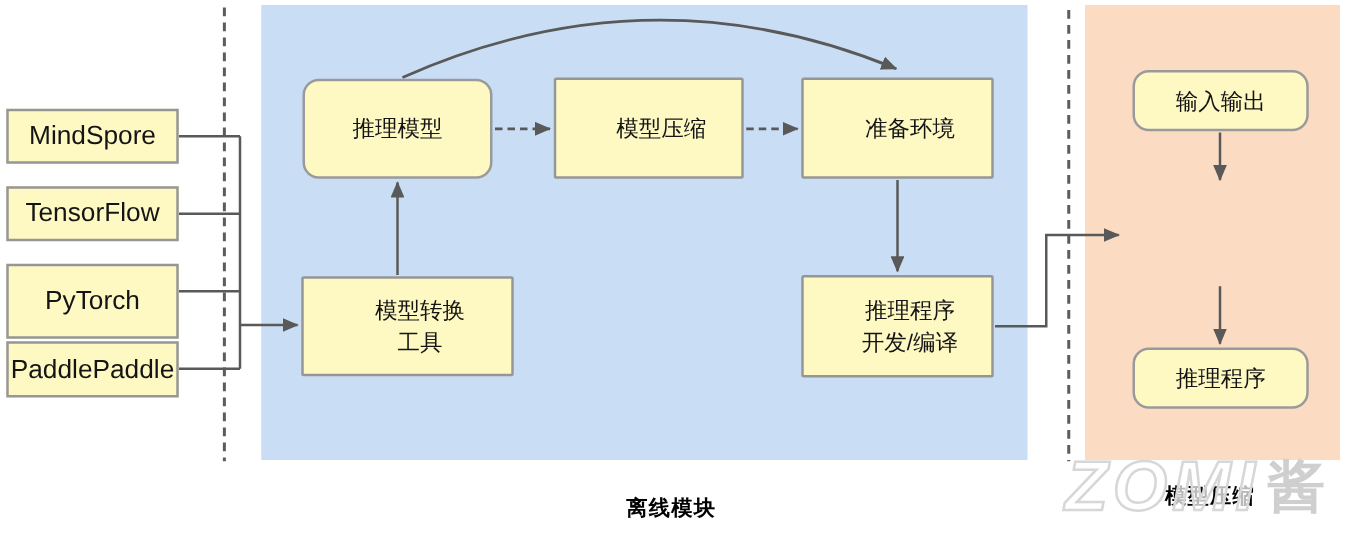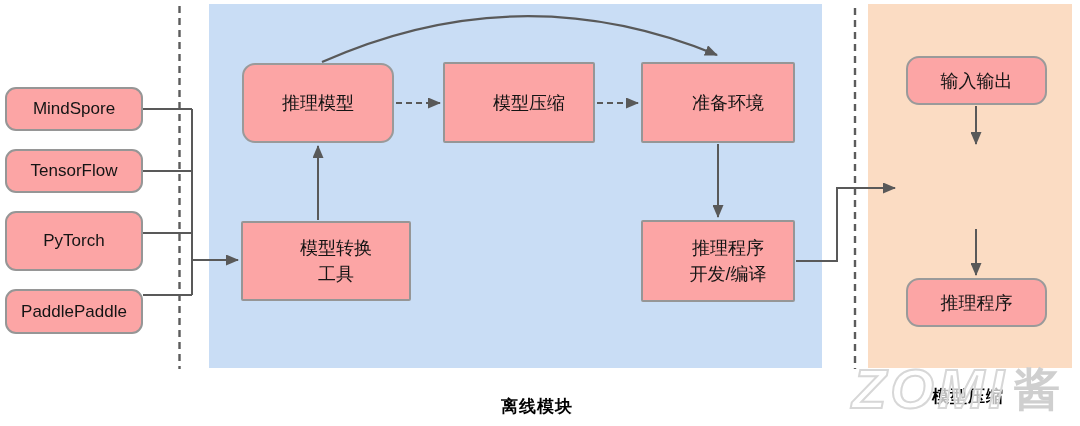--- a/index.html
+++ b/index.html
@@ -14,29 +14,29 @@
   .region.offline{left:209px;width:613px;background:var(--offline-bg,#c9ddf5);}
   .region.online{left:868px;width:204px;background:var(--online-bg,#fbdcc3);}
   svg.wires{position:absolute;left:0;top:0;z-index:2;}
   svg.wires .wire{stroke:var(--arrow,#595959);stroke-width:2;fill:none;}
   svg.wires .wire.thick{stroke-width:2.2;}
   svg.wires .dashedwire{stroke:var(--arrow,#595959);stroke-width:2.2;fill:none;stroke-dasharray:6 4;}
   svg.wires .separator{stroke:#5c5c5c;stroke-width:2.4;fill:none;stroke-dasharray:7 5;}
   svg.wires marker path{fill:var(--arrow,#595959);}
   .node{
     position:absolute;z-index:3;
-    background:#fca5a5;
+    background:#fef9c3;
     border:2px solid var(--node-border,#969696);
     display:flex;flex-direction:column;align-items:center;justify-content:center;
     color:#141414;font-size:18px;line-height:26px;font-weight:500;
     box-sizing:border-box;text-align:center;
   }
   .node.rounded{border-radius:13px;border-color:#9a9a9a;}
   .node.square{border-radius:2px;padding-left:20px;}
-  .node.fw{font-size:17px;font-weight:400;border-radius:11px;}
+  .node.fw{font-size:21px;font-weight:400;border-radius:0;}
   .region-label{
     position:absolute;z-index:4;
     color:#000000;font-size:17px;font-weight:700;
     text-align:center;letter-spacing:1px;
   }
   .watermark{
     position:absolute;z-index:5;
     left:852px;top:358px;width:222px;height:62px;
     display:flex;align-items:center;justify-content:flex-start;
     pointer-events:none;
@@ -95,21 +95,21 @@
 
   <div class="node fw" style="left:5px;top:87px;width:138px;height:44px;">
     <span>MindSpore</span>
   </div>
   <div class="node fw" style="left:5px;top:149px;width:138px;height:44px;">
     <span>TensorFlow</span>
   </div>
   <div class="node fw" style="left:5px;top:211px;width:138px;height:60px;">
     <span>PyTorch</span>
   </div>
-  <div class="node fw" style="left:5px;top:273px;width:138px;height:45px;margin-top:16px;">
+  <div class="node fw" style="left:5px;top:273px;width:138px;height:45px;">
     <span>PaddlePaddle</span>
   </div>
 
   <div class="node rounded" style="left:242px;top:63px;width:152px;height:80px;">
     <span>推理模型</span>
   </div>
   <div class="node square" style="left:443px;top:62px;width:152px;height:81px;">
     <span>模型压缩</span>
   </div>
   <div class="node square" style="left:641px;top:62px;width:154px;height:81px;">

